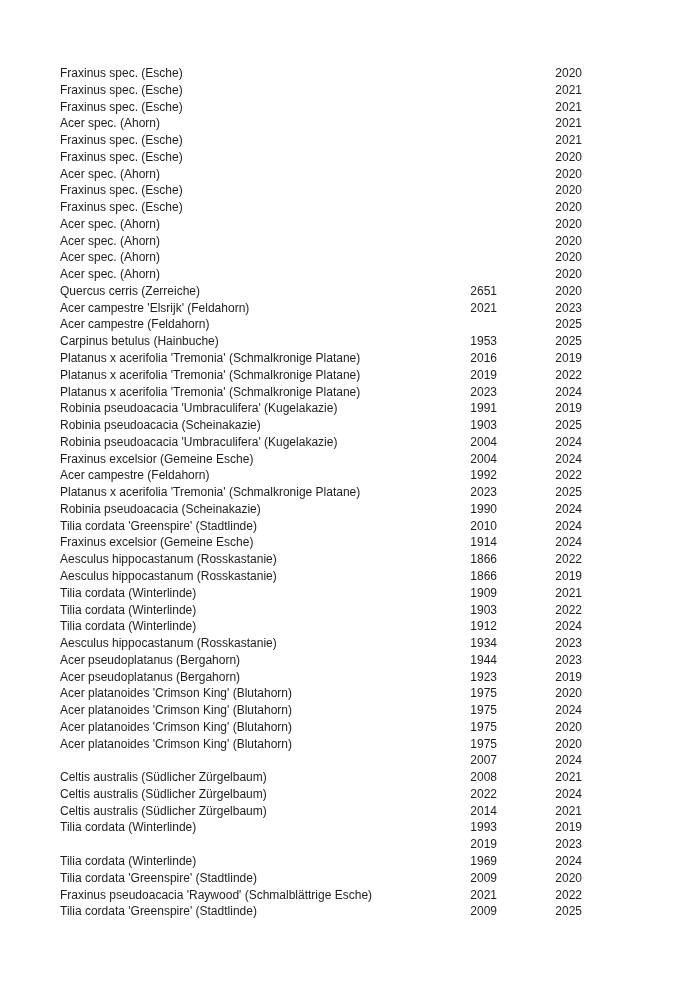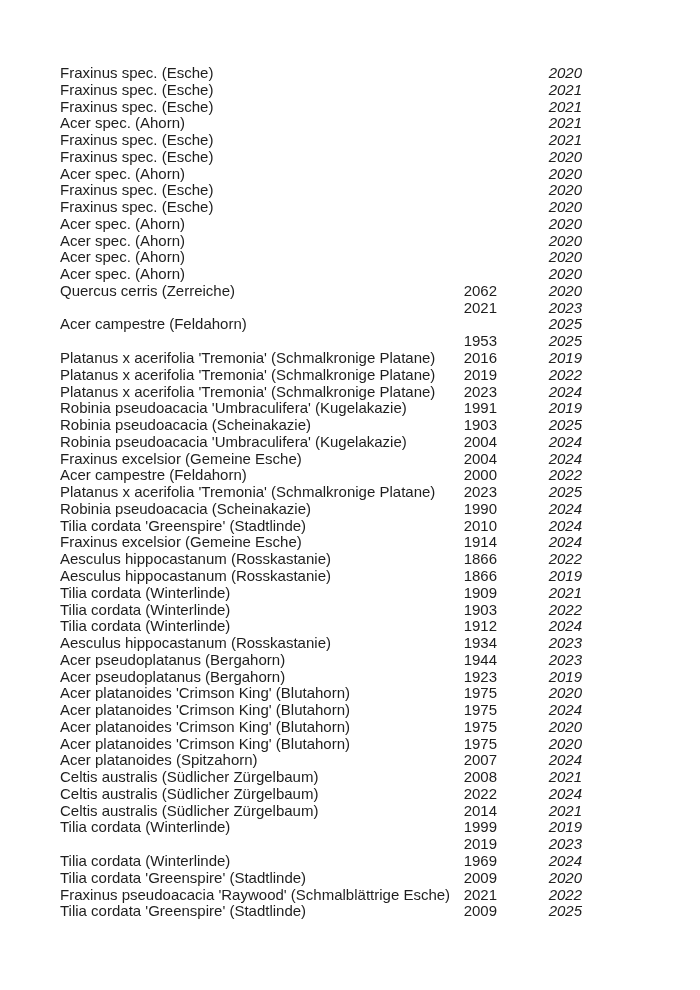--- a/index.html
+++ b/index.html
@@ -19,37 +19,37 @@
   .rows {
     position: absolute;
     top: 65px;
     left: 0;
     right: 0;
   }
   .row {
     position: relative;
     height: 16.77px;
     line-height: 16.77px;
-    font-size: 15px;
+    font-size: 12px;
   }
   .species {
     position: absolute;
     left: 60px;
     top: 0;
     white-space: nowrap;
   }
   .year {
     position: absolute;
     top: 0;
     width: 57px;
     text-align: right;
     white-space: nowrap;
   }
   .year1 { left: 440px; }
-  .year2 { left: 525px; font-style: italic; }
+  .year2 { left: 525px; }
 </style>
 </head>
 <body>
 
 <div class="page">
   <div class="rows">
       <div class="row">
         <span class="species">Fraxinus spec. (Esche)</span>
         <span class="year year1"></span>
         <span class="year year2">2020</span>
@@ -109,33 +109,35 @@
         <span class="year year1"></span>
         <span class="year year2">2020</span>
       </div>
       <div class="row">
         <span class="species">Acer spec. (Ahorn)</span>
         <span class="year year1"></span>
         <span class="year year2">2020</span>
       </div>
       <div class="row">
         <span class="species">Quercus cerris (Zerreiche)</span>
-        <span class="year year1">2062</span>
-        <span class="year year2">2020</span>
-      </div>
-      <div class="row">
+        <span class="year year1">2651</span>
+        <span class="year year2">2020</span>
+      </div>
+      <div class="row">
+        <span class="species">Acer campestre 'Elsrijk' (Feldahorn)</span>
         <span class="year year1">2021</span>
         <span class="year year2">2023</span>
       </div>
       <div class="row">
         <span class="species">Acer campestre (Feldahorn)</span>
         <span class="year year1"></span>
         <span class="year year2">2025</span>
       </div>
       <div class="row">
+        <span class="species">Carpinus betulus (Hainbuche)</span>
         <span class="year year1">1953</span>
         <span class="year year2">2025</span>
       </div>
       <div class="row">
         <span class="species">Platanus x acerifolia 'Tremonia' (Schmalkronige Platane)</span>
         <span class="year year1">2016</span>
         <span class="year year2">2019</span>
       </div>
       <div class="row">
         <span class="species">Platanus x acerifolia 'Tremonia' (Schmalkronige Platane)</span>
@@ -162,21 +164,21 @@
         <span class="year year1">2004</span>
         <span class="year year2">2024</span>
       </div>
       <div class="row">
         <span class="species">Fraxinus excelsior (Gemeine Esche)</span>
         <span class="year year1">2004</span>
         <span class="year year2">2024</span>
       </div>
       <div class="row">
         <span class="species">Acer campestre (Feldahorn)</span>
-        <span class="year year1">2000</span>
+        <span class="year year1">1992</span>
         <span class="year year2">2022</span>
       </div>
       <div class="row">
         <span class="species">Platanus x acerifolia 'Tremonia' (Schmalkronige Platane)</span>
         <span class="year year1">2023</span>
         <span class="year year2">2025</span>
       </div>
       <div class="row">
         <span class="species">Robinia pseudoacacia (Scheinakazie)</span>
         <span class="year year1">1990</span>
@@ -246,42 +248,41 @@
         <span class="species">Acer platanoides 'Crimson King' (Blutahorn)</span>
         <span class="year year1">1975</span>
         <span class="year year2">2020</span>
       </div>
       <div class="row">
         <span class="species">Acer platanoides 'Crimson King' (Blutahorn)</span>
         <span class="year year1">1975</span>
         <span class="year year2">2020</span>
       </div>
       <div class="row">
-        <span class="species">Acer platanoides (Spitzahorn)</span>
         <span class="year year1">2007</span>
         <span class="year year2">2024</span>
       </div>
       <div class="row">
         <span class="species">Celtis australis (Südlicher Zürgelbaum)</span>
         <span class="year year1">2008</span>
         <span class="year year2">2021</span>
       </div>
       <div class="row">
         <span class="species">Celtis australis (Südlicher Zürgelbaum)</span>
         <span class="year year1">2022</span>
         <span class="year year2">2024</span>
       </div>
       <div class="row">
         <span class="species">Celtis australis (Südlicher Zürgelbaum)</span>
         <span class="year year1">2014</span>
         <span class="year year2">2021</span>
       </div>
       <div class="row">
         <span class="species">Tilia cordata (Winterlinde)</span>
-        <span class="year year1">1999</span>
+        <span class="year year1">1993</span>
         <span class="year year2">2019</span>
       </div>
       <div class="row">
         <span class="year year1">2019</span>
         <span class="year year2">2023</span>
       </div>
       <div class="row">
         <span class="species">Tilia cordata (Winterlinde)</span>
         <span class="year year1">1969</span>
         <span class="year year2">2024</span>

